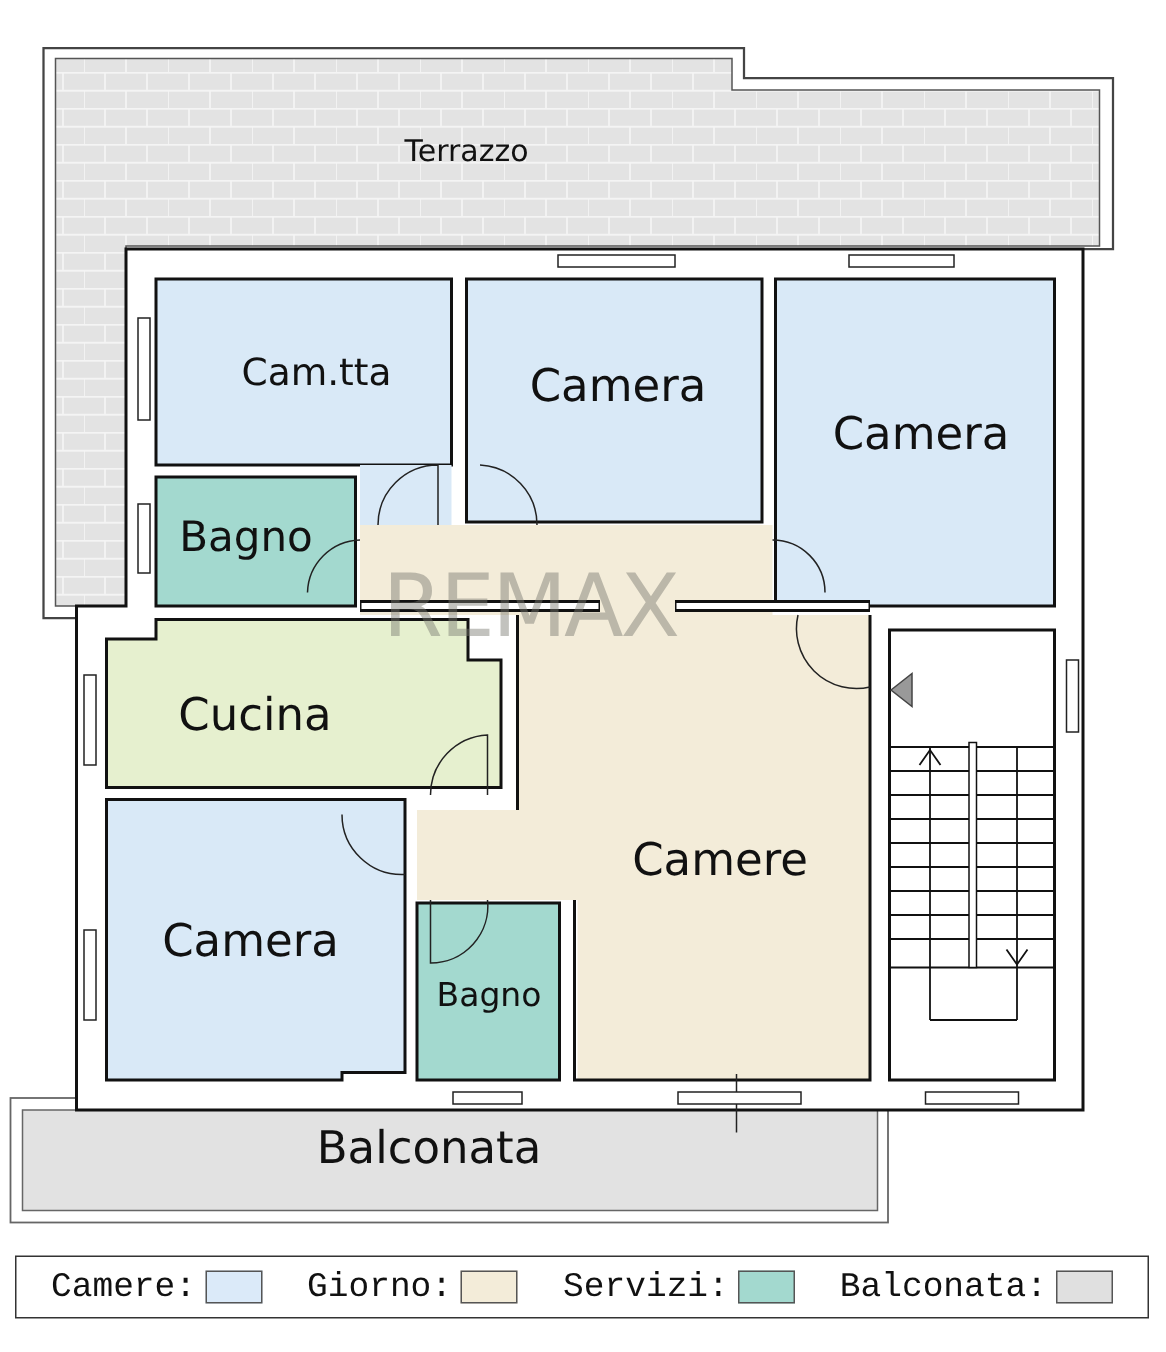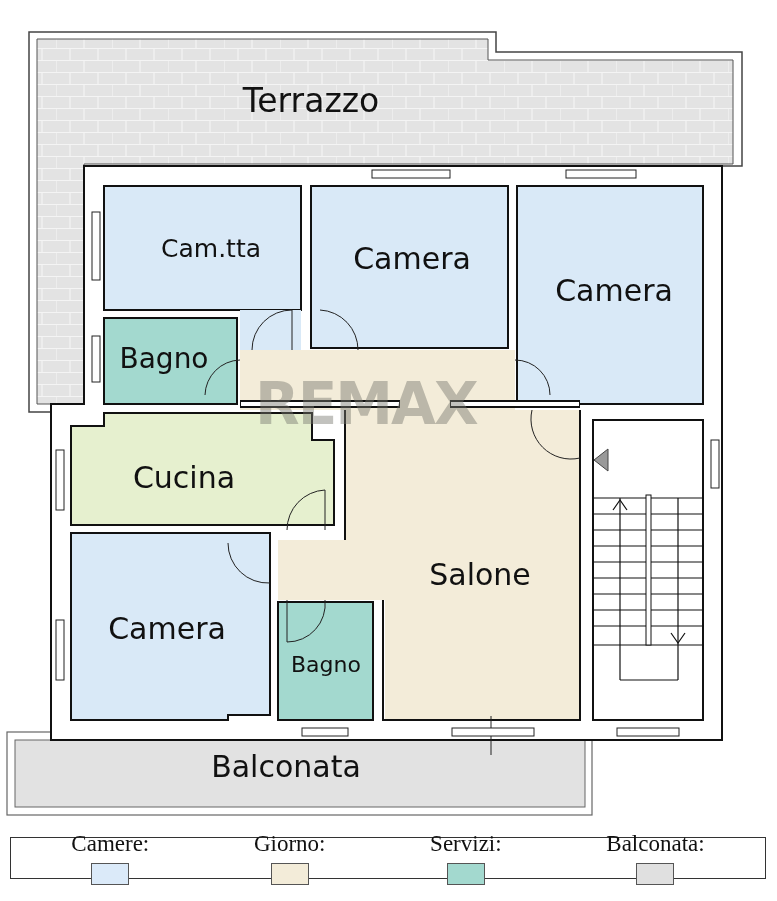--- a/index.html
+++ b/index.html
@@ -1,22 +1,22 @@
 <!DOCTYPE html>
 <html><head>
 <meta charset="utf-8">
 <style>
   html,body{margin:0;padding:0;background:#fff;}
   body{width:777px;height:901px;position:relative;overflow:hidden;font-family:"DejaVu Sans","Liberation Sans",sans-serif;}
   svg#plan{position:absolute;left:0;top:0;}
   .lbl{position:absolute;color:#111;white-space:nowrap;transform:translate(-50%,-50%);font-family:"DejaVu Sans",sans-serif;}
   .legend{position:absolute;left:10px;top:837px;width:756px;height:42px;border:1.5px solid #333;box-sizing:border-box;display:flex;align-items:center;justify-content:space-around;padding:0 8px;}
-  .leg-item{display:flex;align-items:center;gap:6px;font-size:23px;color:#111;font-family:Liberation Serif, serif;flex-direction:column;}
+  .leg-item{display:flex;align-items:center;gap:6px;font-size:23px;color:#111;font-family:Liberation Mono, monospace;}
   .swatch{width:38px;height:22px;border:1.5px solid #555;box-sizing:border-box;}
-  .watermark{position:absolute;left:255px;top:370px;font-size:58px;font-weight:bold;color:rgba(120,120,110,0.45);letter-spacing:-2px;font-family:"DejaVu Sans",sans-serif;}
+  .watermark{position:absolute;left:255px;top:370px;font-size:58px;font-weight:normal;color:rgba(120,120,110,0.45);letter-spacing:-2px;font-family:"DejaVu Sans",sans-serif;}
 </style>
 </head>
 <body>
 
 <svg id="plan" width="777" height="901" viewBox="0 0 777 901">
   <defs>
     <pattern id="tiles" width="56" height="24" patternUnits="userSpaceOnUse">
       <rect width="56" height="24" fill="#e3e3e3"></rect>
       <path d="M0 0.5H56M0 12.5H56M14 0V12M42 0V12M0 12V24M28 12V24" stroke="#f4f4f4" stroke-width="1.2" fill="none"></path>
     </pattern>
@@ -94,27 +94,27 @@
     <rect x="56" y="620" width="8" height="60"></rect>
     <rect x="711" y="440" width="8" height="48"></rect>
     <rect x="302" y="728" width="46" height="8"></rect>
     <rect x="452" y="728" width="82" height="8"></rect>
     <rect x="617" y="728" width="62" height="8"></rect>
   </g>
 </svg>
 
 <div class="watermark">REMAX</div>
 
-<div class="lbl" style="left:311px;top:100px;font-size:33px">Terrazzo</div>
+<div class="lbl" style="left:311px;top:100px;font-size:20px">Terrazzo</div>
 <div class="lbl" style="left:211px;top:248px;font-size:25px">Cam.tta</div>
 <div class="lbl" style="left:412px;top:258px;font-size:30px">Camera</div>
 <div class="lbl" style="left:614px;top:290px;font-size:30px">Camera</div>
 <div class="lbl" style="left:164px;top:358px;font-size:28px">Bagno</div>
-<div class="lbl" style="left:184px;top:477px;font-size:30px">Cucina</div>
-<div class="lbl" style="left:480px;top:574px;font-size:30px">Salone</div>
+<div class="lbl" style="left:170px;top:477px;font-size:30px">Cucina</div>
+<div class="lbl" style="left:480px;top:574px;font-size:30px">Camere</div>
 <div class="lbl" style="left:167px;top:628px;font-size:30px">Camera</div>
 <div class="lbl" style="left:326px;top:664px;font-size:22px">Bagno</div>
 <div class="lbl" style="left:286px;top:766px;font-size:30px">Balconata</div>
 
 <div class="legend">
   <div class="leg-item">
     <span>Camere:</span>
     <span class="swatch" style="background:#dbeaf9"></span>
   </div>
   <div class="leg-item">

